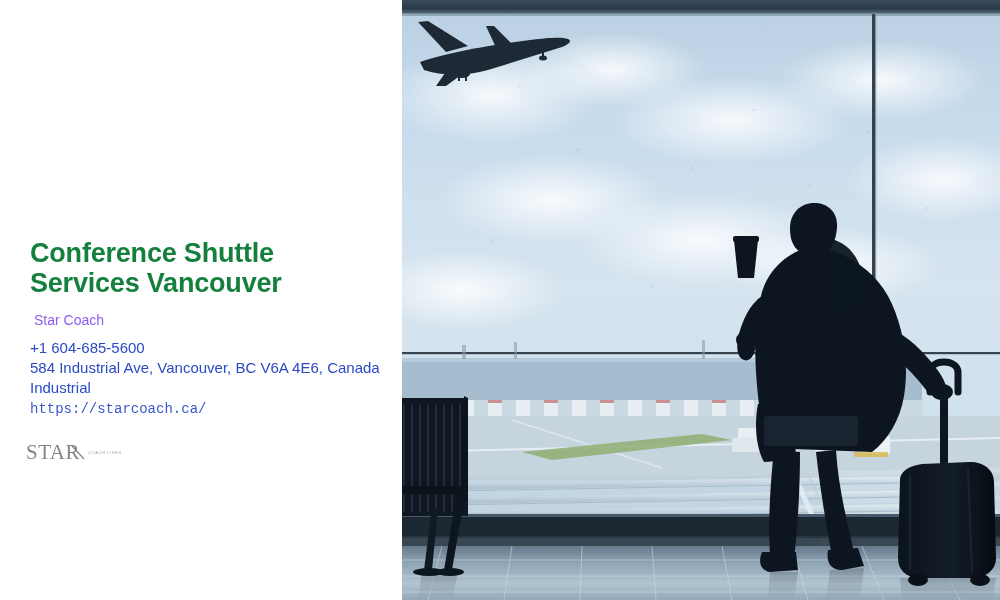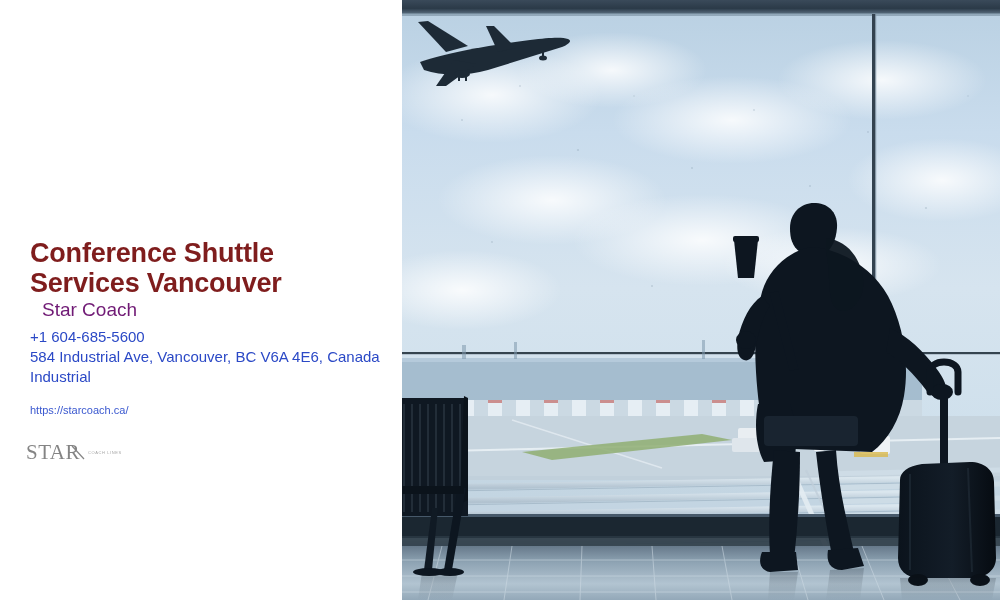--- a/index.html
+++ b/index.html
@@ -15,34 +15,34 @@
   
   .info-panel{
     position:absolute;left:0;top:0;width:402px;height:600px;
     background:#ffffff;
   }
   .info-inner{
     position:absolute;left:30px;top:238px;width:350px;
   }
   .biz-title{
     font-size:27px;line-height:30px;font-weight:700;
-    color:#7f1d1d;letter-spacing:-0.2px;margin:0 0 1px 0;
+    color:#15803d;letter-spacing:-0.2px;margin:0 0 12px 0;
     white-space:pre-line;
   }
   .biz-name{
-    font-size:19px;line-height:21px;font-weight:400;
-    color:#701a75;margin:0 0 7px 12px;
+    font-size:14px;line-height:21px;font-weight:400;
+    color:#8b5cf6;margin:0 0 7px 4px;
   }
   .biz-line{
     font-size:15px;line-height:20px;font-weight:400;
     color:#2b49c6;margin:0;white-space:nowrap;
   }
   .biz-link{
-    display:block;font-size:11px;line-height:18px;
-    color:#3a58cf;text-decoration:none;margin-top:14px;
+    display:block;font-size:14px;line-height:18px;
+    color:#3a58cf;text-decoration:none;margin-top:2px;font-family:Liberation Mono, monospace;
   }
 
   
   .logo-wrap{
     position:absolute;left:26px;top:440px;width:150px;height:28px;
     opacity:.62;
   }
   .logo-wrap svg{display:block;}
 
   

